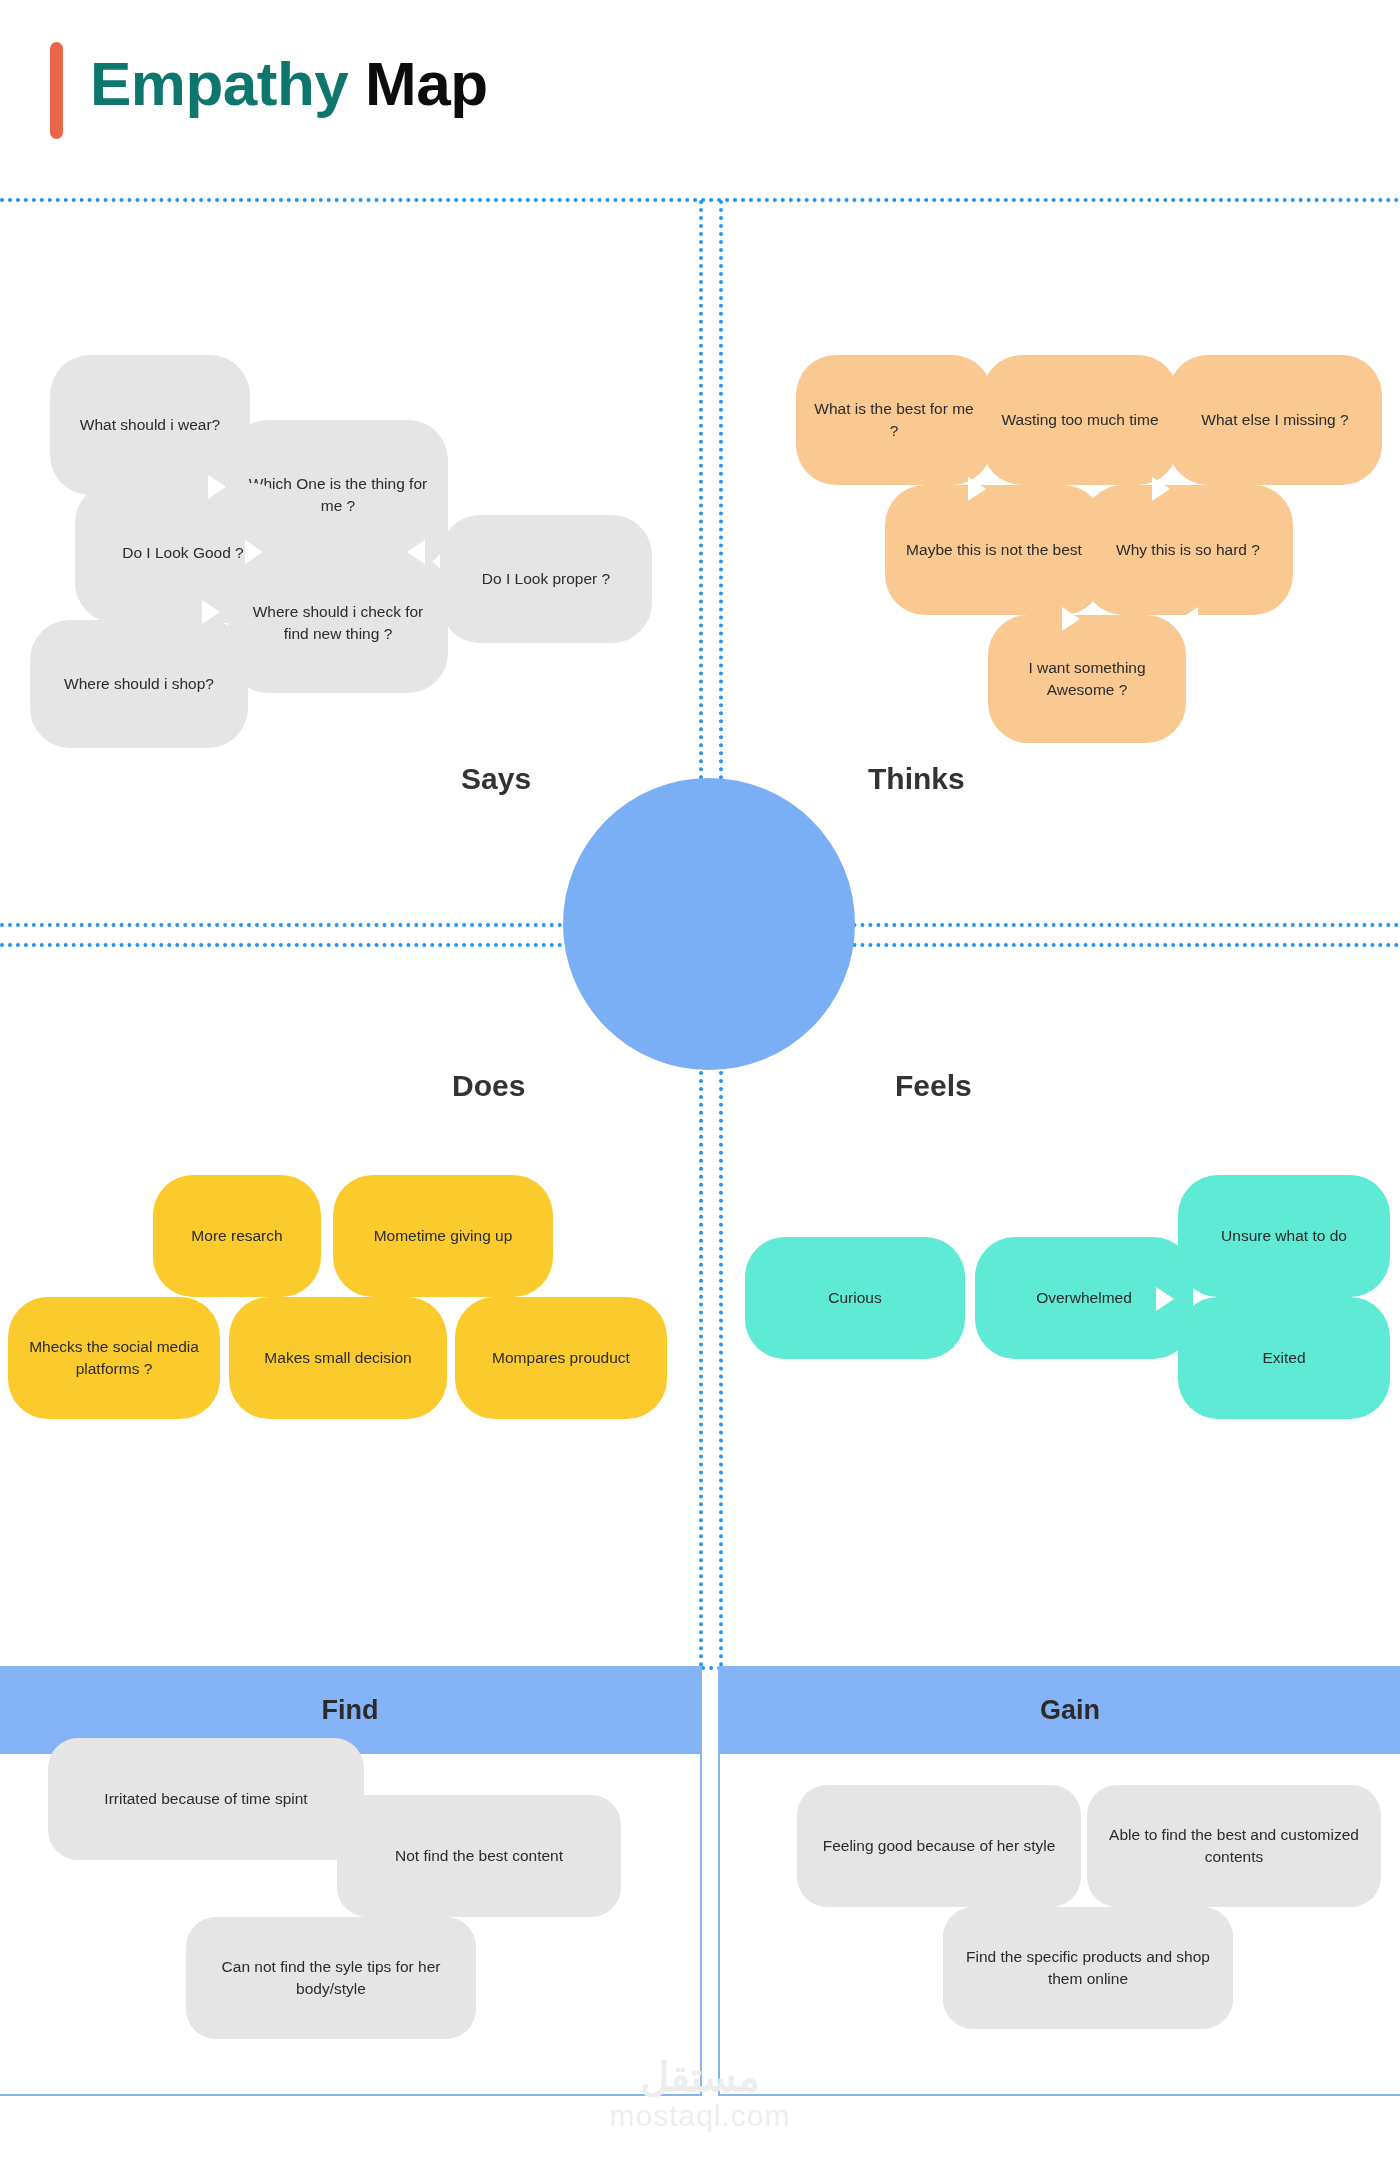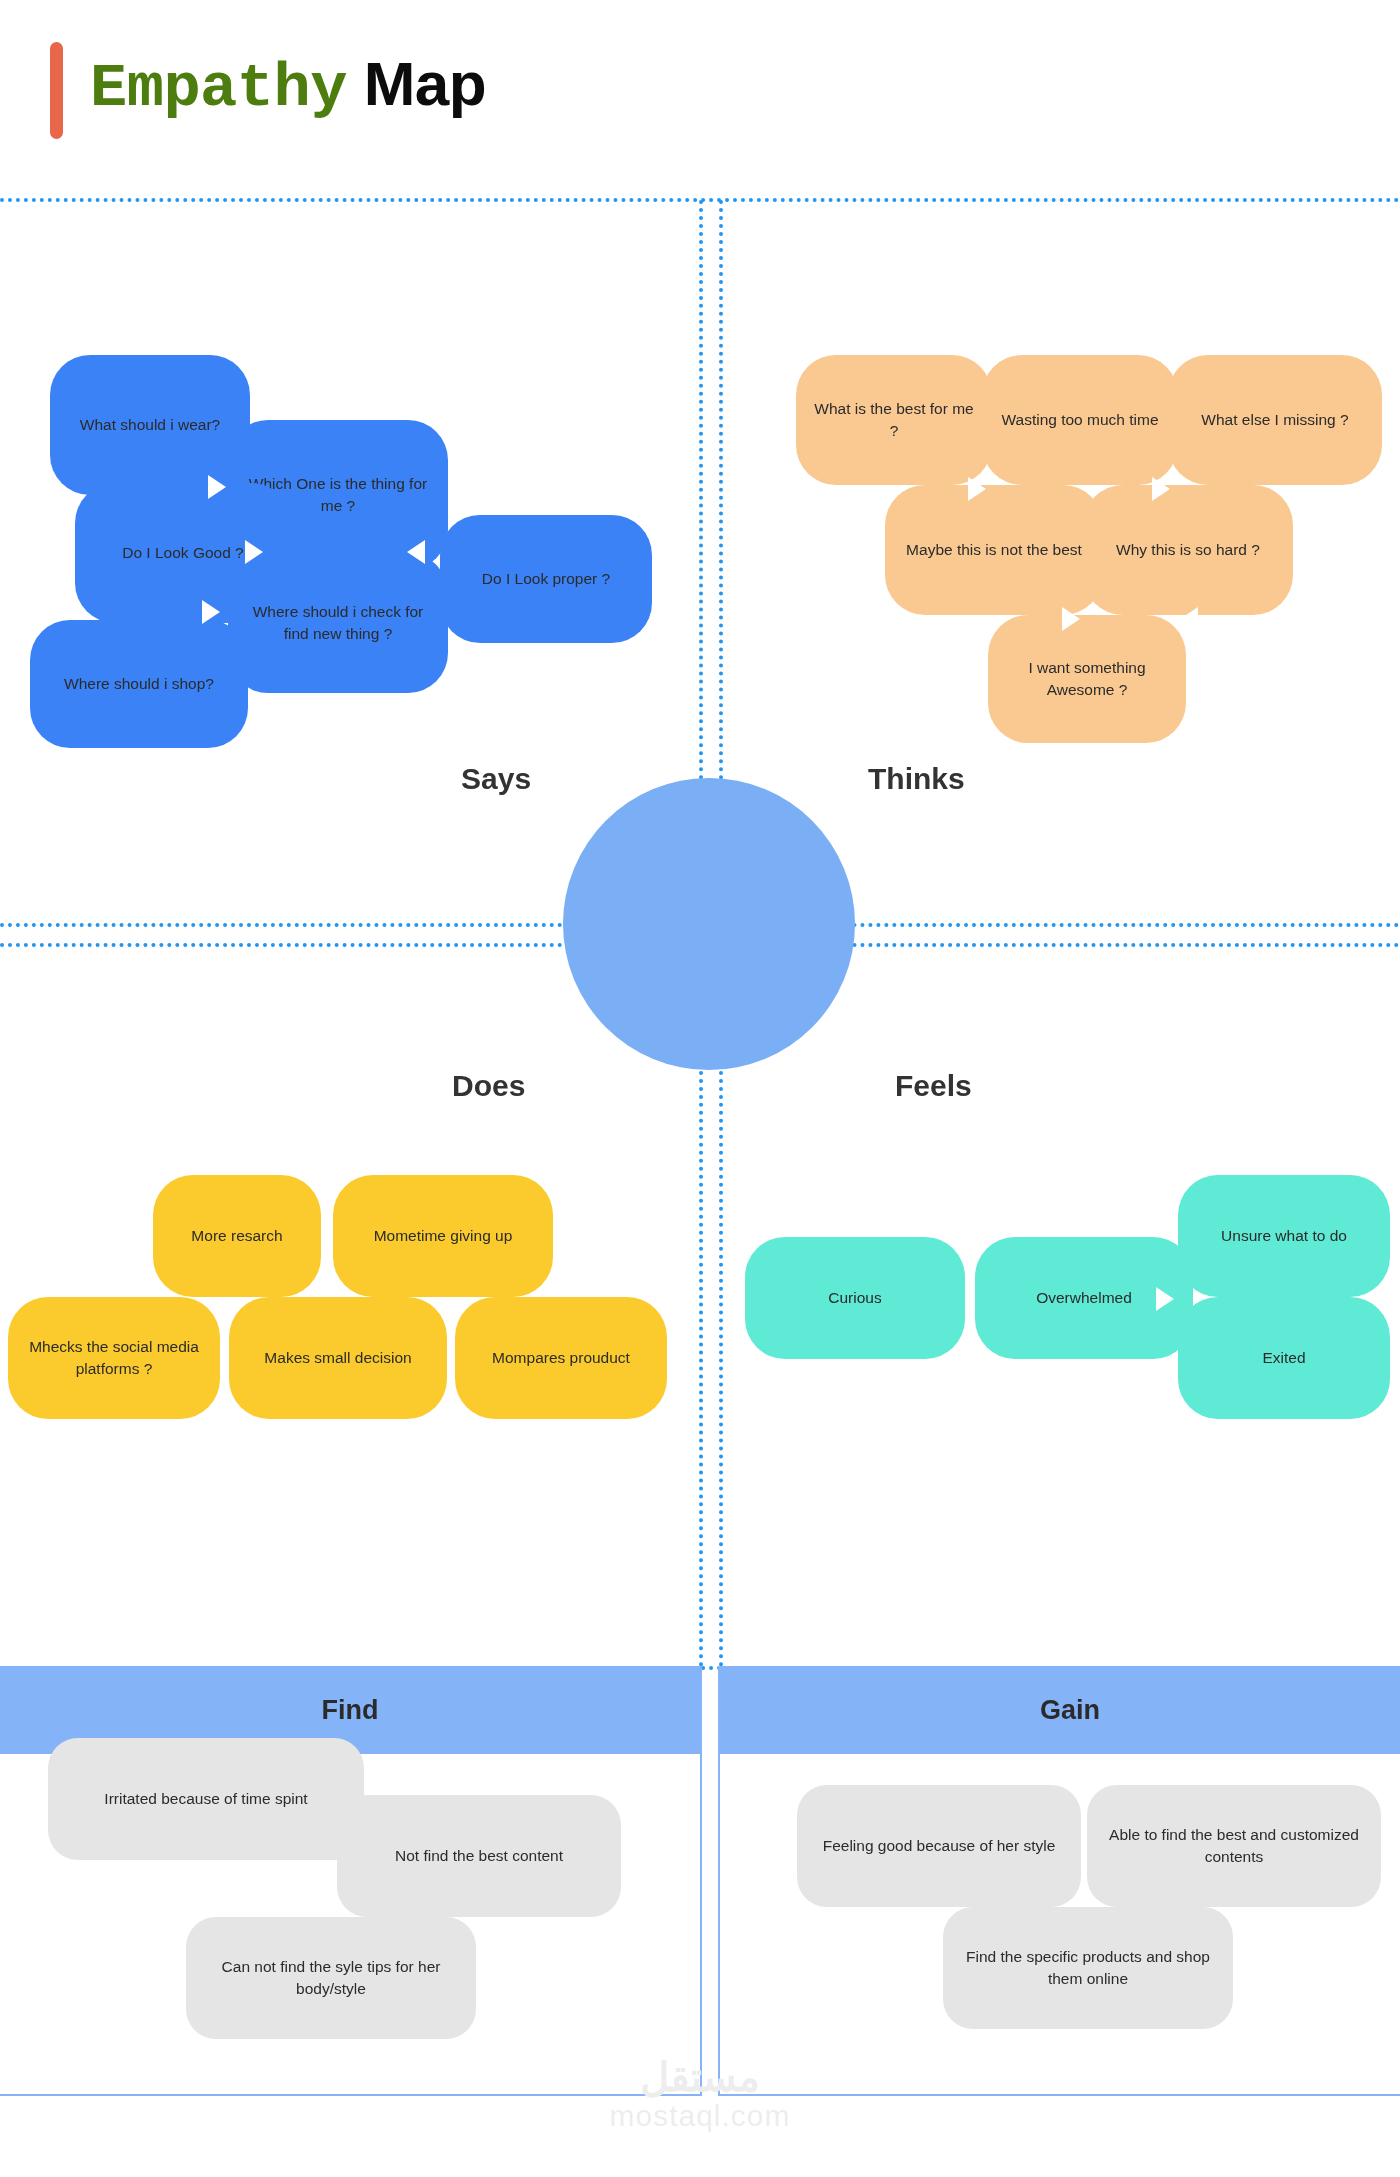--- a/index.html
+++ b/index.html
@@ -15,21 +15,21 @@
   .header { position: absolute; left: 0; top: 0; width: 1400px; height: 190px; }
   .title-bar {
     position: absolute; left: 50px; top: 42px;
     width: 13px; height: 97px; border-radius: 7px; background: #E8664A;
   }
   .title-text {
     position: absolute; left: 90px; top: 48px;
     font-size: 62px; font-weight: 700; letter-spacing: -0.5px;
     white-space: nowrap;
   }
-  .title-em { color: #4d7c0f; font-weight: 600; font-family: Liberation Mono, monospace; }
+  .title-em { color: #0f766e; font-weight: 600; }
   .title-map { color: #0c0c0c; font-weight: 700; }
 
   
   .dot-v {
     position: absolute; width: 0; border-left: 4px dotted #2196F3;
   }
   .dot-h {
     position: absolute; height: 0; border-top: 4px dotted #2196F3;
   }
 
@@ -48,21 +48,21 @@
 
   
   .bubble {
     position: absolute;
     display: flex; align-items: center; justify-content: center;
     text-align: center;
     font-size: 15.5px; line-height: 1.45; color: #2b2b2b;
     padding: 10px 16px;
     border-radius: 40px;
   }
-  .b-pink   { background: #3b82f6; text-align: center; }
+  .b-pink   { background: #e5e5e5; text-align: center; }
   .b-orange { background: #F9C991; }
   .b-yellow { background: #FBCB2D; }
   .b-purple { background: #5eead4; }
   .b-gray   { background: #E5E5E5; border-radius: 30px; }
 
   
   .notch {
     position: absolute; width: 0; height: 0;
     border-top: 12px solid transparent;
     border-bottom: 12px solid transparent;

